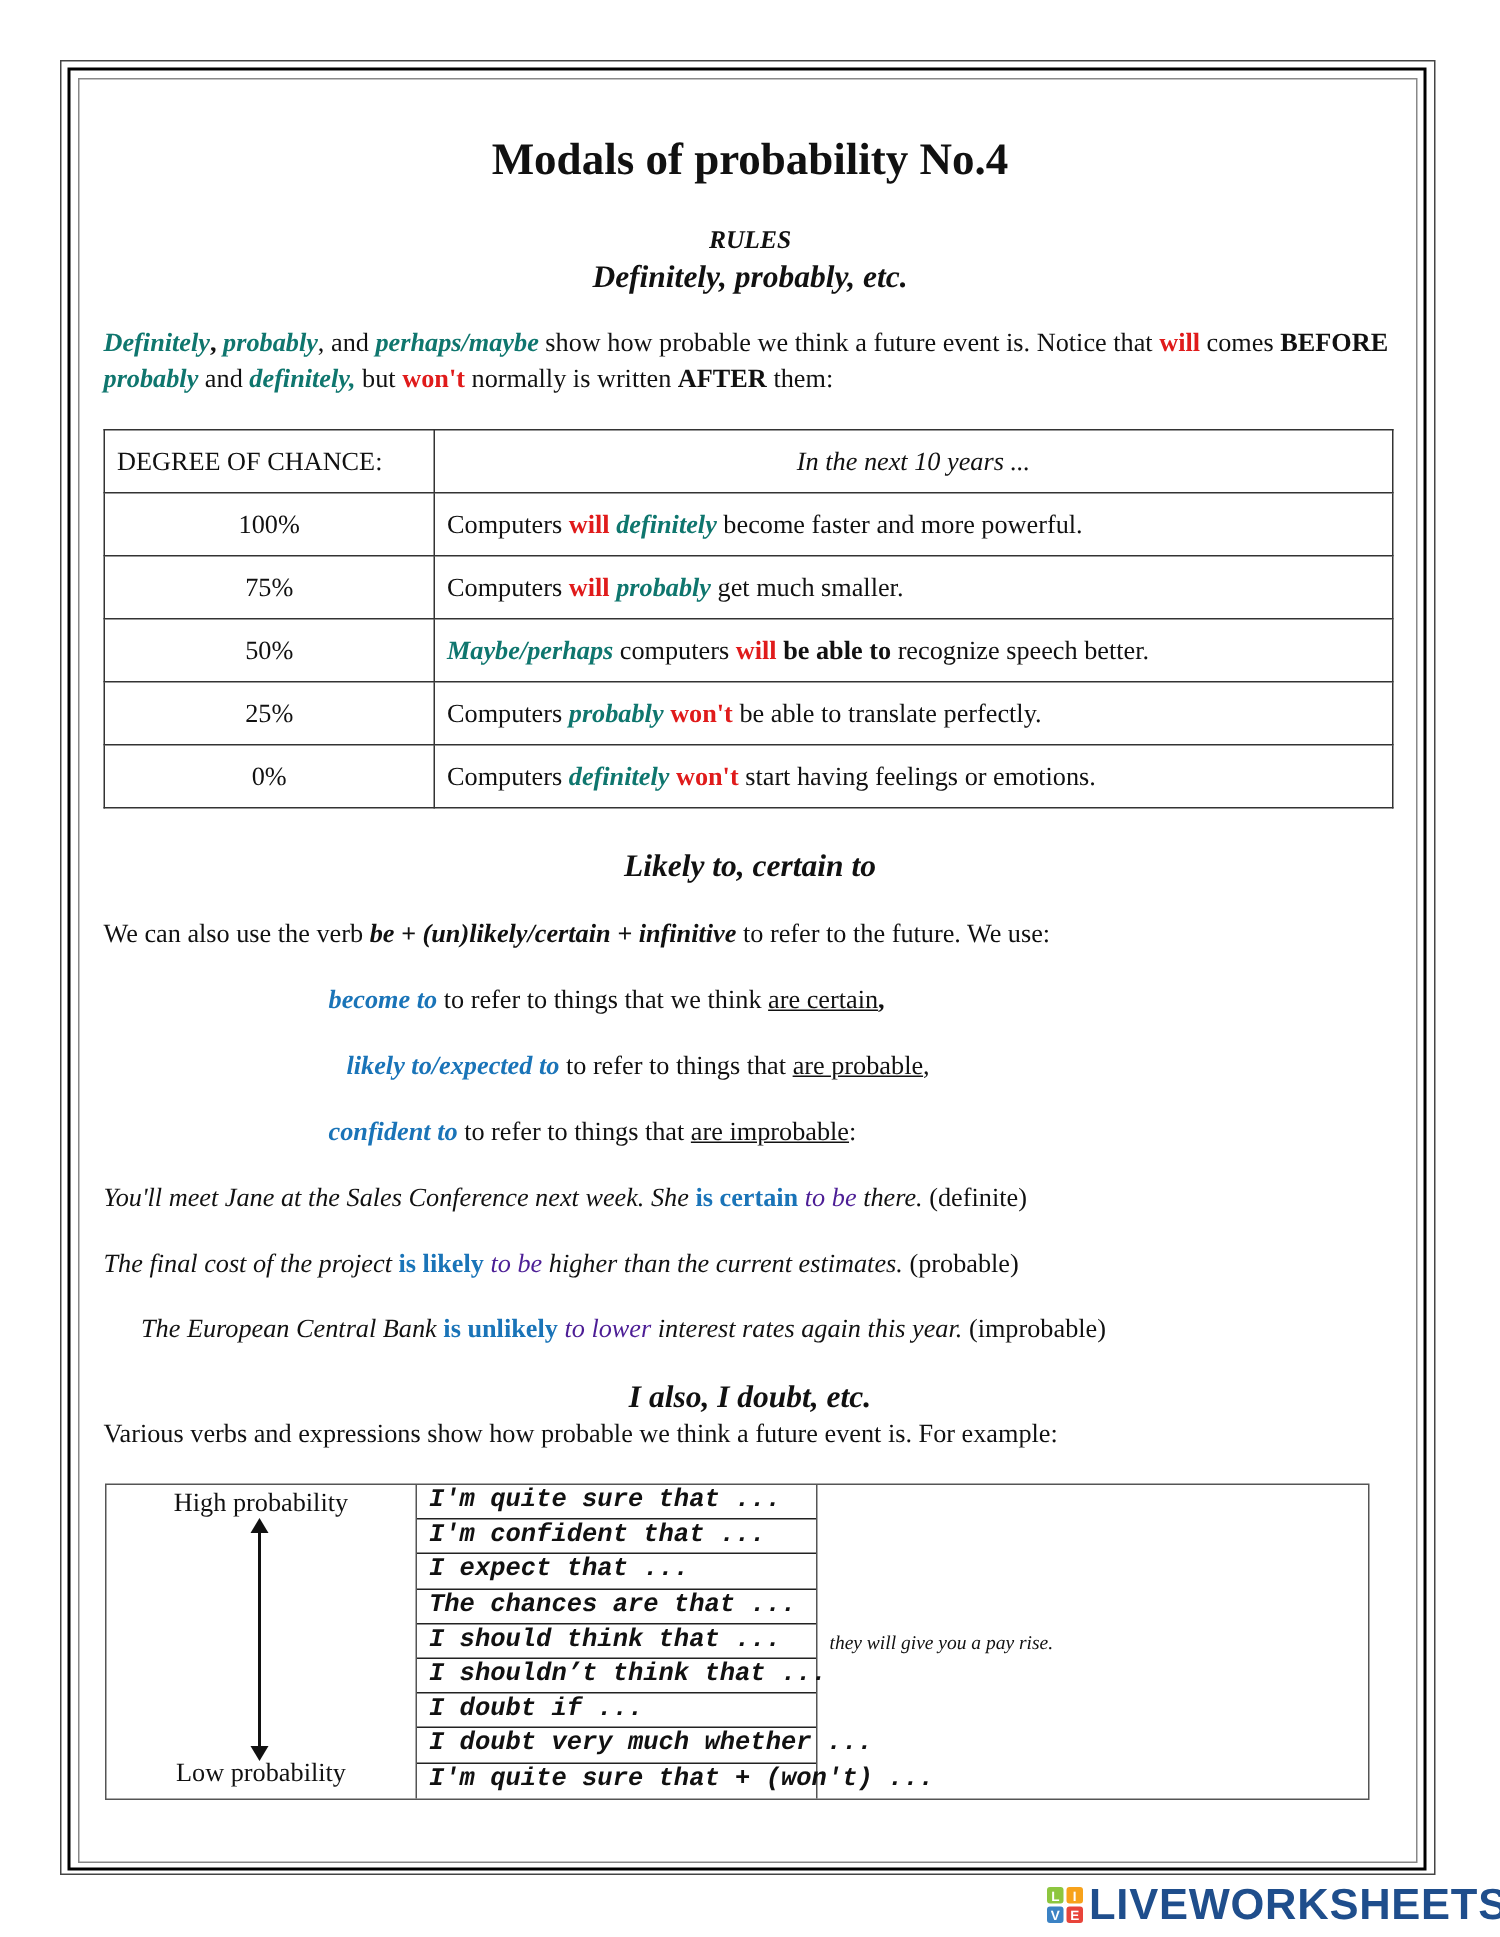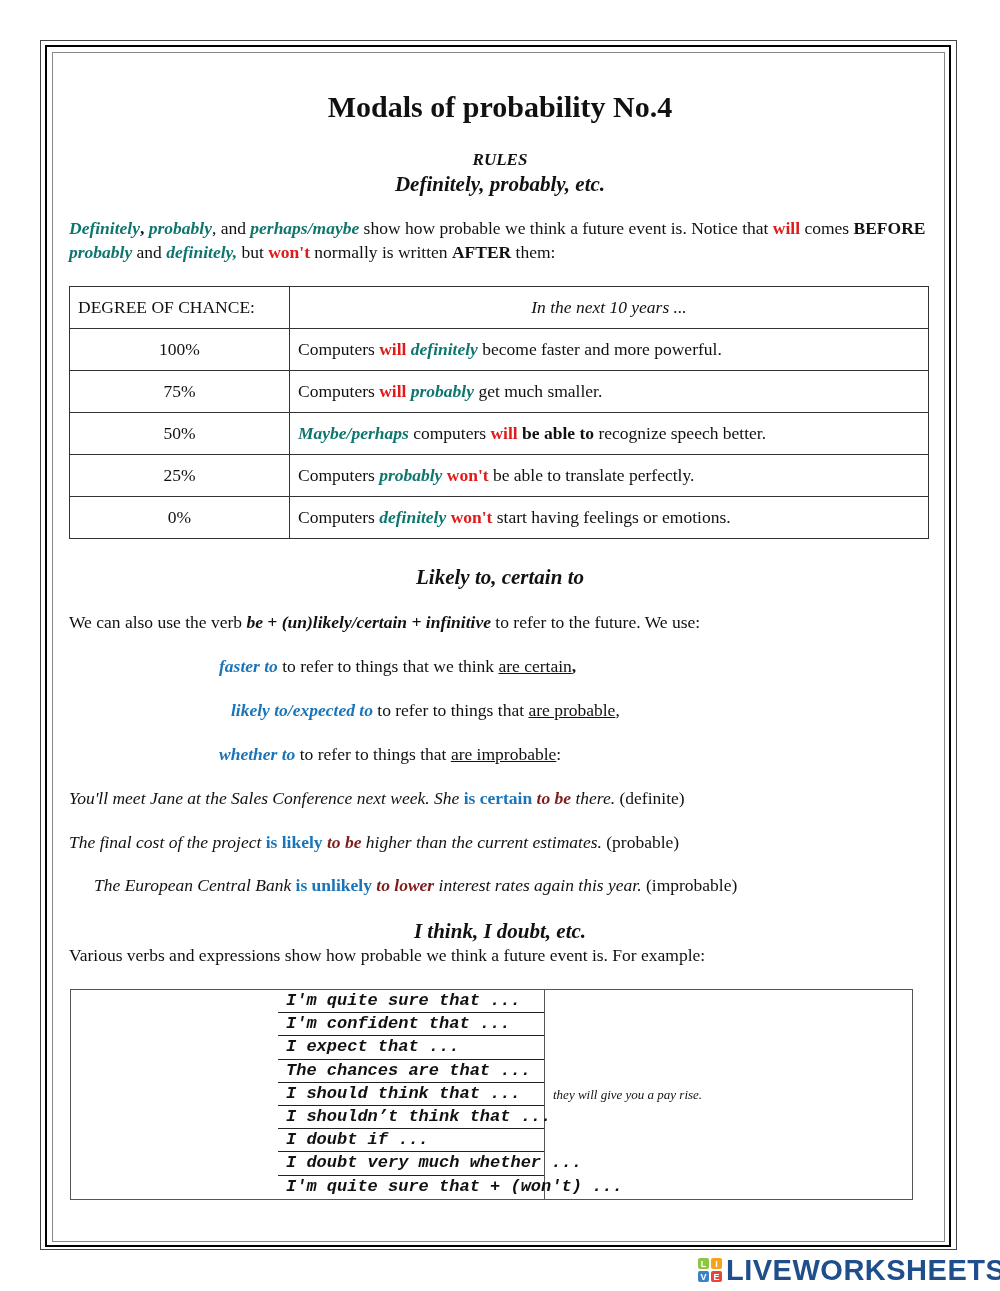--- a/index.html
+++ b/index.html
@@ -13,21 +13,21 @@
                    border: 1px solid #888; box-sizing: border-box; }
     .abs { position: absolute; }
     .title { left: 0; width: 1000px; top: 90px; text-align: center; font-size: 30px; font-weight: bold; }
     .rules { left: 0; width: 1000px; top: 150px; text-align: center; font-size: 17px; font-weight: bold; font-style: italic; }
     .h-section { left: 0; width: 1000px; text-align: center; font-size: 21px; font-weight: bold; font-style: italic; }
     .para { left: 69px; width: 870px; font-size: 17.5px; line-height: 24px; }
     .b1 { color: #0f766e; font-style: italic; font-weight: bold; }
     .b2 { color: #1a74b8; font-style: italic; font-weight: bold; }
     .b2n { color: #1a74b8; font-weight: bold; }
     .red { color: #e01b1b; font-weight: bold; }
-    .redi { color: #7f1d1d; font-weight: bold; font-style: italic; }
+    .redi { color: #4c1d95; font-weight: normal; font-style: italic; }
     .bold { font-weight: bold; }
     .bi { font-weight: bold; font-style: italic; }
     .it { font-style: italic; }
     .u { text-decoration: underline; }
 
     table.t1 { position: absolute; left: 69px; top: 286px; width: 860px; border-collapse: collapse; font-size: 17.5px; }
     table.t1 td { border: 1px solid #333; height: 42px; padding: 0 8px; box-sizing: border-box; }
     table.t1 td.c1 { width: 220px; text-align: center; }
     table.t1 td.hdr2 { text-align: center; font-style: italic; }
     table.t1 td.hdr1 { text-align: left; }
@@ -95,43 +95,48 @@
 </tbody>
   </table>
 
 <div class="abs h-section" style="top:565px;">Likely to, certain to</div>
 
 <div class="abs para" style="top:610px;">
   <span>We can also use the verb </span><span class="bi">be + (un)likely/certain + infinitive</span><span> to refer to the future. We use:</span>
 </div>
 
 <div class="abs para" style="left:219px; width:700px; top:654px;">
-  <span class="b2">faster to</span><span> to refer to things that we think </span><span class="u">are certain</span><span class="bold">,</span>
+  <span class="b2">become to</span><span> to refer to things that we think </span><span class="u">are certain</span><span class="bold">,</span>
 </div>
 <div class="abs para" style="left:231px; width:700px; top:698px;">
   <span class="b2">likely to/expected to</span><span> to refer to things that </span><span class="u">are probable</span><span>,</span>
 </div>
 <div class="abs para" style="left:219px; width:700px; top:742px;">
-  <span class="b2">whether to</span><span> to refer to things that </span><span class="u">are improbable</span><span>:</span>
+  <span class="b2">confident to</span><span> to refer to things that </span><span class="u">are improbable</span><span>:</span>
 </div>
 
 <div class="abs para" style="top:786px;">
   <span class="it">You'll meet Jane at the Sales Conference next week. She </span><span class="b2n">is certain</span><span> </span><span class="redi">to be</span><span class="it"> there.</span><span> (definite)</span>
 </div>
 <div class="abs para" style="top:830px;">
   <span class="it">The final cost of the project </span><span class="b2n">is likely</span><span> </span><span class="redi">to be</span><span class="it"> higher than the current estimates.</span><span> (probable)</span>
 </div>
 <div class="abs para" style="top:873px;margin-left:25px;">
   <span class="it">The European Central Bank </span><span class="b2n">is unlikely</span><span> </span><span class="redi">to lower</span><span class="it"> interest rates again this year.</span><span> (improbable)</span>
 </div>
 
-<div class="abs h-section" style="top:919px;">I think, I doubt, etc.</div>
+<div class="abs h-section" style="top:919px;">I also, I doubt, etc.</div>
 <div class="abs para" style="top:943px;">Various verbs and expressions show how probable we think a future event is. For example:</div>
 
 <div class="t2">
+  <div class="t2-left">
+    <div class="hp" style="top:1px;">High probability</div>
+    <div class="arrow"></div>
+    <div class="hp" style="top:181px;">Low probability</div>
+  </div>
   <div class="t2-mid">
     <div class="t2-row">I'm quite sure that ...</div>
     <div class="t2-row">I'm confident that ...</div>
     <div class="t2-row">I expect that ...</div>
     <div class="t2-row">The chances are that ...</div>
     <div class="t2-row">I should think that ...</div>
     <div class="t2-row">I shouldn’t think that ...</div>
     <div class="t2-row">I doubt if ...</div>
     <div class="t2-row">I doubt very much whether ...</div>
     <div class="t2-row">I'm quite sure that + (won't) ...</div>

